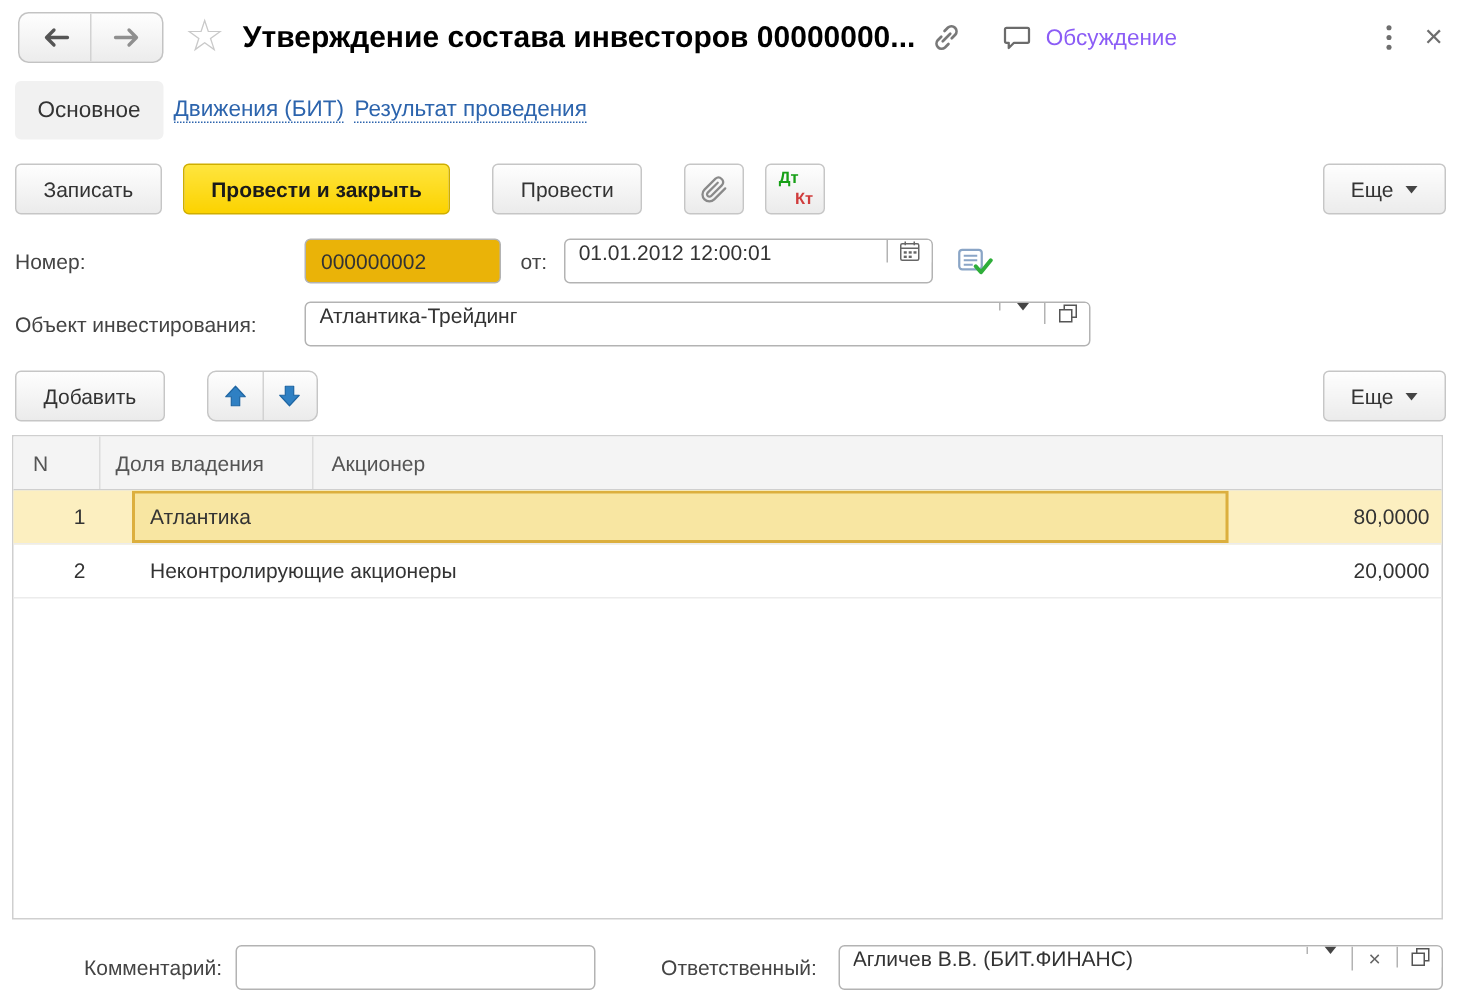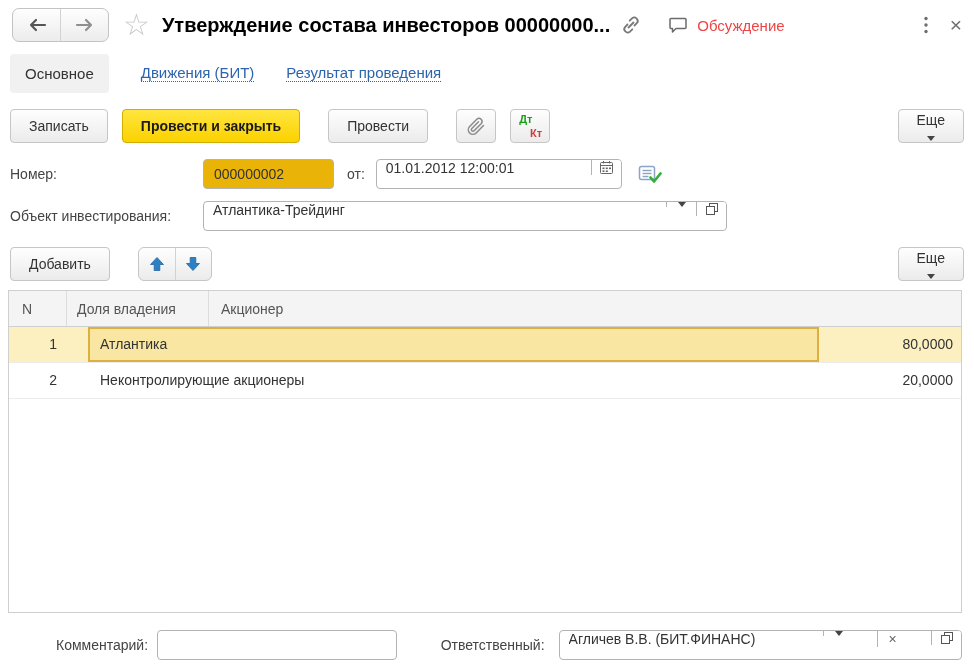--- a/index.html
+++ b/index.html
@@ -13,42 +13,42 @@
     display:flex; align-items:center; padding:0 12px; }
   .nav-group { display:flex; width:97px; height:34px; border:1px solid #c3c3c3;
     border-radius:7px; background:linear-gradient(#fefefe,#ececec); overflow:hidden; flex:none; }
   .nav-btn { flex:1; display:flex; align-items:center; justify-content:center;
     background:transparent; border:none; cursor:pointer; }
   .nav-btn + .nav-btn { border-left:1px solid #d2d2d2; }
   .star { margin-left:14px; font-size:30px; line-height:30px; color:#c9c9c9; flex:none; cursor:pointer; }
   .title { margin-left:12px; font-size:20px; font-weight:bold; color:#000; white-space:nowrap; flex:none; }
   .link-ico { margin-left:10px; display:flex; align-items:center; cursor:pointer; flex:none; }
   .discuss { margin-left:26px; display:flex; align-items:center; gap:9px;
-    color:#ef4444; font-size:15px; cursor:pointer; flex:none; }
+    color:#8b5cf6; font-size:15px; cursor:pointer; flex:none; }
   .dots-ico { margin-left:auto; display:flex; align-items:center; padding:0 6px; cursor:pointer; }
   .close-ico { margin-left:16px; font-size:21px; color:#6e6e6e; cursor:pointer; line-height:20px; }
   
   .tabs { position:absolute; left:0; top:52px; width:974px; height:42px;
-    display:flex; align-items:center; padding:0 10px; gap:32px; }
+    display:flex; align-items:center; padding:0 10px; gap:7px; }
   .tab-active { background:#f1f1f1; border-radius:4px; padding:11px 15px;
     font-size:15px; color:#333; cursor:default; }
   .tab-link { font-size:15px; color:var(--link-blue); text-decoration:none;
     border-bottom:1px dotted var(--link-blue); cursor:pointer; }
   
   .cmdbar { position:absolute; left:0; top:104px; width:974px; height:44px;
     display:flex; align-items:center; padding:0 10px; gap:14px; }
   .btn { height:34px; padding:0 18px; border:1px solid #c6c6c6; border-radius:4px;
     background:linear-gradient(#fefefe,#ebebeb); font-family:inherit; font-size:14px;
     color:#333; display:inline-flex; align-items:center; justify-content:center;
     gap:8px; cursor:pointer; white-space:nowrap; }
   .btn-primary { background:linear-gradient(var(--yellow-top), var(--yellow-bottom));
     border-color:var(--yellow-border); font-weight:bold; color:#1a1a1a; }
   .btn-icon { width:40px; padding:0; }
   .gap-lg { margin-left:14px; }
-  .push-right { margin-left:auto;flex-direction:column; }
+  .push-right { margin-left:auto; }
   .dtkt { position:relative; width:40px; height:34px; padding:0; }
   .dtkt .dt { position:absolute; top:3px; left:8px; font-size:11px; font-weight:bold; color:#17a017; }
   .dtkt .kt { position:absolute; bottom:3px; right:7px; font-size:11px; font-weight:bold; color:#d03c3c;margin-top:12px; }
   .caret { width:0; height:0; border-left:4px solid transparent;
     border-right:4px solid transparent; border-top:5px solid #444; }
   
   .form-row { position:absolute; left:0; width:974px; height:30px;
     display:flex; align-items:center; padding:0 10px; }
   .row-number { top:159px; }
   .row-object { top:201px; }
@@ -90,21 +90,21 @@
   .c-sh { flex:1; padding-left:12px; line-height:34px; color:#333;margin-left:22px; }
   .c-sh.active-cell { box-shadow:inset 0 0 0 2px var(--sel-border); background:var(--sel-cell); }
   .c-share { width:142px; flex:none; text-align:right; padding-right:8px; line-height:34px; color:#333; }
   
   .footer { position:absolute; left:0; top:628px; width:974px; height:34px;
     display:flex; align-items:center; padding:0 12px; }
   .footer .flabel-auto { font-size:14px; color:#444; flex:none;margin-left:44px; }
   .comment-input { width:293px; height:30px; margin-left:9px; border:1px solid #b3b3b3;
     border-radius:4px; padding:0 9px; font-family:inherit; font-size:14px; color:#333; }
   .resp-label { margin-left:auto; }
-  .resp-group { width:501px; margin-left:14px;gap:24px; }
+  .resp-group { width:501px; margin-left:14px; }
   .seg-x { font-size:14px; color:#666; }
 </style>
 </head>
 <body>
 
 <div class="app">
 
   <div class="titlebar">
     <div class="nav-group">
       <button class="nav-btn">

